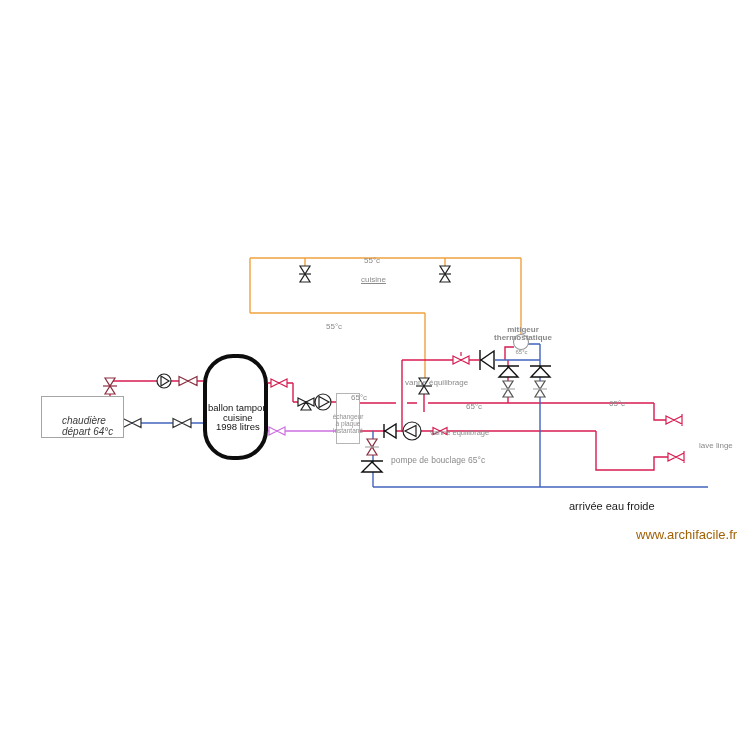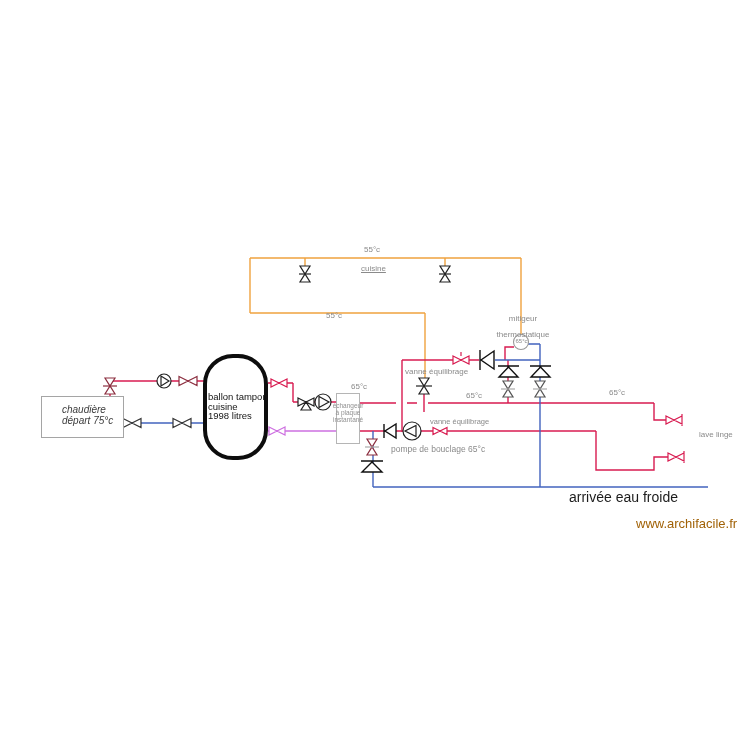--- a/index.html
+++ b/index.html
@@ -3,28 +3,28 @@
 <meta charset="utf-8">
 <style>
   html,body{margin:0;padding:0;background:#ffffff;}
   #canvas{position:relative;width:750px;height:750px;background:#ffffff;overflow:hidden;
           font-family:"Liberation Sans", sans-serif;}
   #schematic-svg{position:absolute;left:0;top:0;z-index:1;}
   .box{position:absolute;background:#fff;box-sizing:border-box;z-index:2;}
   .chaudiere-box{left:41px;top:396px;width:83px;height:42px;border:1px solid #a5a5a5;}
   .echangeur-box{left:336px;top:393px;width:24px;height:51px;border:1px solid #b5b5b5;}
   .ballon-box{left:203px;top:354px;width:65px;height:106px;border:4px solid #0d0d0d;border-radius:30px;}
-  .txt{position:absolute;z-index:3;white-space:nowrap;}
+  .txt{position:absolute;z-index:3;white-space:nowrap;margin-top:11px;}
   .lbl{font-size:8px;color:#8a8a8a;}
   .chaudiere-txt{left:62px;top:404px;font-size:10px;line-height:11px;color:#3a3a3a;font-style:italic;}
-  .ballon-txt{left:208px;top:392px;font-size:9.5px;line-height:9.5px;color:#141414;}
+  .ballon-txt{left:208px;top:392px;font-size:9.5px;line-height:9.5px;color:#141414;text-align:center;}
   .echangeur-txt{left:330px;top:402px;width:36px;font-size:6.5px;line-height:7px;color:#909090;text-align:center;white-space:nowrap;}
-  .mixer-lbl{left:488px;width:70px;text-align:center;}
+  .mixer-lbl{left:488px;width:70px;text-align:center;font-weight:bold;}
   .mixer-temp{left:512px;top:338px;width:19px;text-align:center;font-size:6px;color:#8a8a8a;}
-  .arrivee{left:569px;top:489px;font-size:14px;color:#1c1c1c;}
+  .arrivee{left:569px;top:489px;font-size:11px;color:#1c1c1c;}
   .watermark{left:636px;top:516px;font-size:13px;color:#a16207;}
   .pompe-lbl{font-size:8.5px;}
 </style>
 </head>
 <body>
 
 <div id="canvas">
 
   <svg id="schematic-svg" width="750" height="750" viewBox="0 0 750 750">
 
@@ -140,41 +140,41 @@
 
     <circle cx="521" cy="342" r="7.5" fill="#ffffff" stroke="#999999" stroke-width="1.1"></circle>
   </svg>
 
   <div class="box chaudiere-box"></div>
   <div class="box echangeur-box"></div>
   <div class="box ballon-box"></div>
 
   <div class="txt chaudiere-txt">
     <div>chaudière</div>
-    <div>départ 75°c</div>
+    <div>départ 64°c</div>
   </div>
 
   <div class="txt ballon-txt">
     <div>ballon tampon</div>
     <div>cuisine</div>
     <div>1998 litres</div>
   </div>
 
   <div class="txt echangeur-txt">
     <div>échangeur</div>
     <div>à plaque</div>
     <div>instantané</div>
   </div>
 
   <div class="txt lbl" style="left:364px;top:245px;">55°c</div>
   <div class="txt lbl" style="left:361px;top:264px;text-decoration:underline;">cuisine</div>
   <div class="txt lbl" style="left:326px;top:311px;">55°c</div>
 
   <div class="txt lbl mixer-lbl" style="top:314px;">mitigeur</div>
-  <div class="txt lbl mixer-lbl" style="top:330px;">thermostatique</div>
+  <div class="txt lbl mixer-lbl" style="top:322px;">thermostatique</div>
   <div class="txt mixer-temp">65°c</div>
 
   <div class="txt lbl" style="left:405px;top:367px;">vanne équilibrage</div>
   <div class="txt lbl" style="left:351px;top:382px;">65°c</div>
   <div class="txt lbl" style="left:466px;top:391px;">65°c</div>
   <div class="txt lbl" style="left:609px;top:388px;">65°c</div>
   <div class="txt lbl" style="left:430px;top:417px;font-size:7.5px;">vanne équilibrage</div>
   <div class="txt lbl pompe-lbl" style="left:391px;top:444px;">pompe de bouclage 65°c</div>
   <div class="txt lbl" style="left:661px;top:430px;padding-left:38px;">lave linge</div>
 

